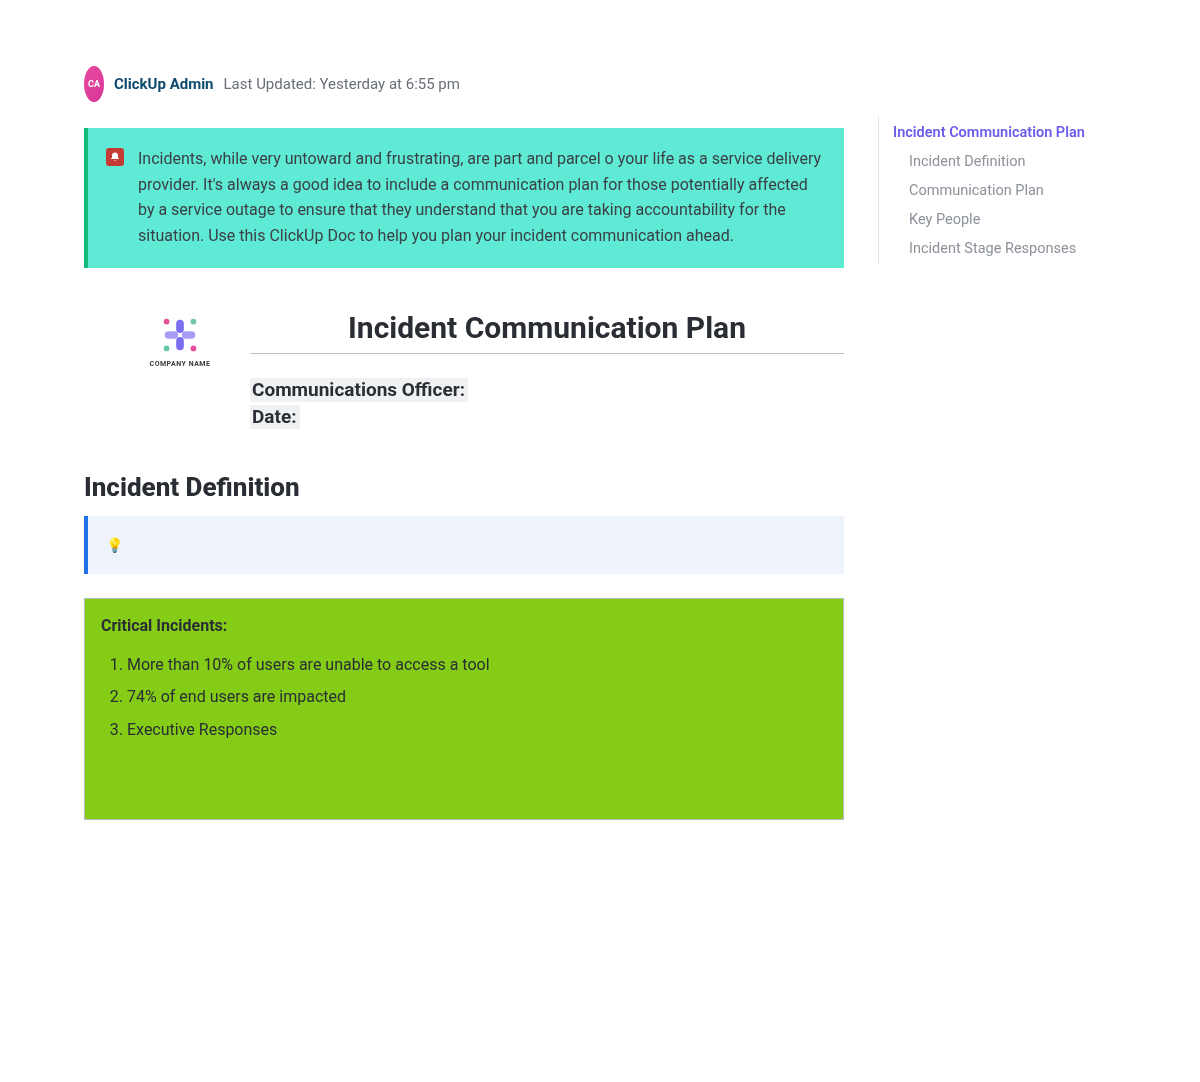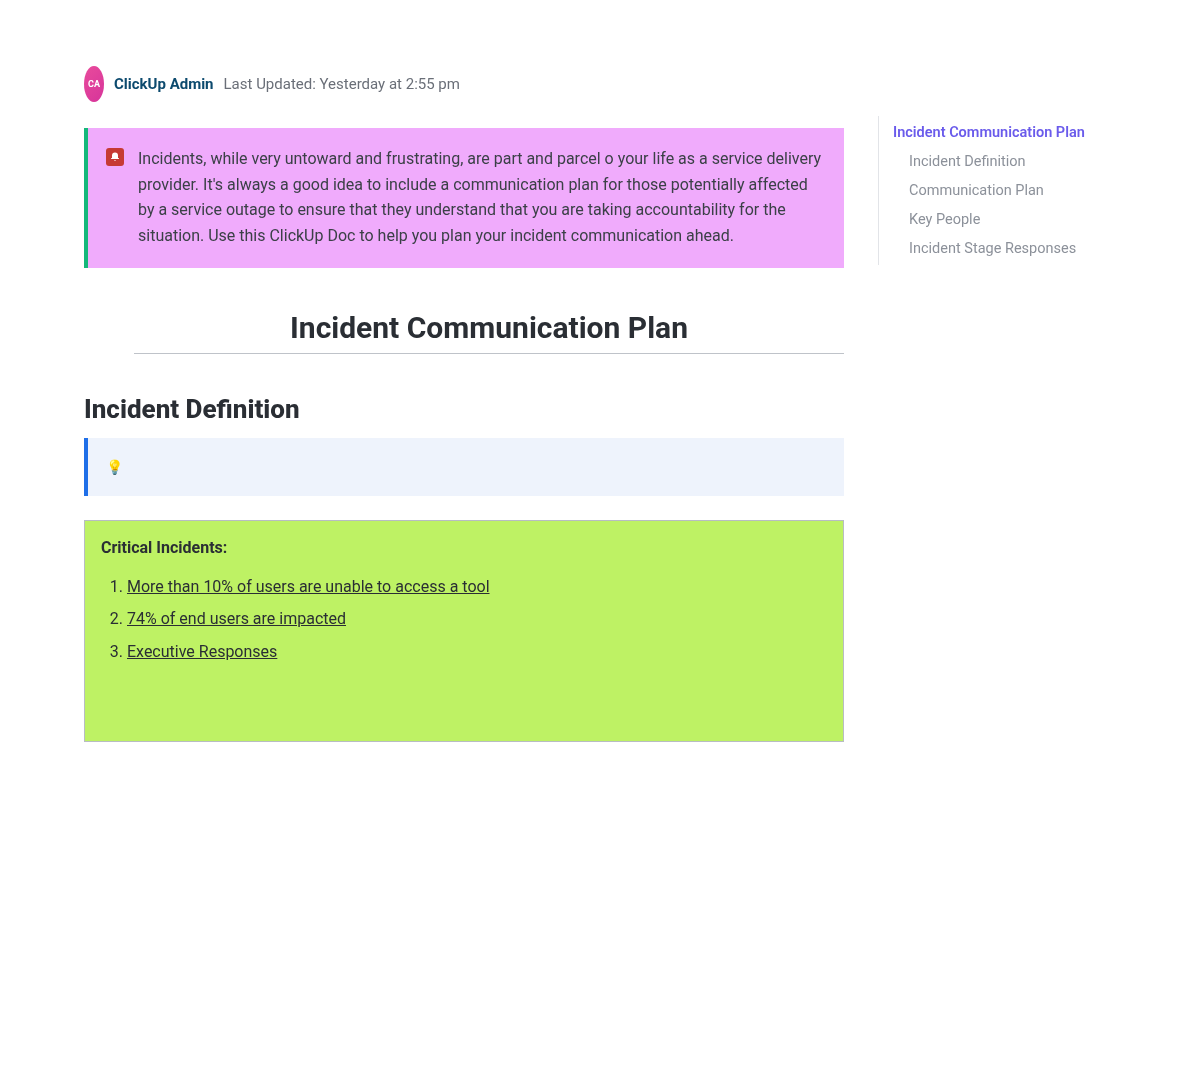--- a/index.html
+++ b/index.html
@@ -26,78 +26,97 @@
     display: flex; align-items: center; justify-content: center;
   }
   .author { font-weight: 700; color: #0c4a6e; }
 
   .callout {
     border-left: 4px solid;
     padding: 18px 20px 20px 18px;
     display: flex; gap: 14px;
     font-size: 16px; line-height: 1.6; color: #3b4047;
   }
-  .callout-green { background: #f0abfc; border-color: #14b87a; }
+  .callout-green { background: #5eead4; border-color: #14b87a; }
   .callout-blue  { background: #eef3fc; border-color: #1f6fe8; }
   .callout-icon { flex: 0 0 18px; height: 18px; margin-top: 2px; display:flex; align-items:center; justify-content:center; font-size:14px; }
   .siren-badge { width:18px; height:18px; background:#c63a34; border-radius:3px; display:flex; align-items:center; justify-content:center; }
 
   .plan-block { margin: 40px 0 40px 50px; display: flex; gap: 24px; align-items: flex-start; }
   .logo { flex: 0 0 92px; display:flex; flex-direction:column; align-items:center; padding-top: 4px; }
   .logo-mark { width: 46px; height: 46px; }
   .logo-text { font-size: 7px; font-weight:700; letter-spacing:0.5px; color:#3a3a3a; margin-top:2px; }
 
   .plan-body { flex: 1; }
   .plan-title { text-align:center; font-size: 30px; font-weight:700; color:#2a2e34; padding: 2px 4px 8px; border-bottom: 1px solid #bfc3c9; }
   .plan-fields { margin-top: 24px; }
   .plan-fields div { font-size: 19px; font-weight:700; background:#f0f1f2; display:inline-block; padding: 0 3px 1px 2px; margin-bottom: 3px; }
 
   h2 { font-size: 26px; font-weight:800; margin: 32px 0 14px 0; }
 
   .box {
-    border: 1px solid #b8bdc3; background:#bef264;
+    border: 1px solid #b8bdc3; background:#84cc16;
     padding: 14px 16px 70px 16px; margin-top: 24px;
     font-size: 16px; line-height: 1.65;
   }
   .box-title { font-weight:700; margin-bottom: 12px; }
-  .box ol { margin: 0 0 0 26px; padding: 0; text-decoration: underline; }
+  .box ol { margin: 0 0 0 26px; padding: 0; }
   .box li { margin-bottom: 6px; }
 
   
   .toc-inner { border-left: 1px solid #e2e4e8; padding: 2px 0 2px 14px; }
   .toc-item { font-size: 14.5px; padding: 6px 0; color:#8c919a; cursor:pointer; }
   .toc-item.active { color:#6a5beb; font-weight:600; }
   .toc-sub { padding-left: 16px; }
 </style>
 </head>
 <body>
 
 <div class="page">
   <div class="main">
 
     <div class="meta-row">
       <span class="avatar">CA</span>
       <span class="author">ClickUp Admin</span>
-      <span>Last Updated: Yesterday at 2:55 pm</span>
+      <span>Last Updated: Yesterday at 6:55 pm</span>
     </div>
 
     <div class="callout callout-green">
       <span class="callout-icon">
         <span class="siren-badge">
           <svg viewBox="0 0 24 24" width="12" height="12">
               <path fill="#fff" d="M12 3a6 6 0 0 0-6 6v5H5a1 1 0 0 0 0 2h14a1 1 0 0 0 0-2h-1V9a6 6 0 0 0-6-6zm-1 15h2v2h-2z"></path>
             </svg>
         </span>
       </span>
       <span>Incidents, while very untoward and frustrating, are part and parcel o your life as a service delivery provider. It's always a good idea to include a communication plan for those potentially affected by a service outage to ensure that they understand that you are taking accountability for the situation. Use this ClickUp Doc to help you plan your incident communication ahead.</span>
     </div>
 
     <div class="plan-block">
+      <div class="logo">
+        <svg class="logo-mark" viewBox="0 0 48 48">
+          <g transform="translate(24 24)">
+            <rect x="-4" y="-16" width="8" height="14" rx="4" fill="#7a6ff0"></rect>
+            <rect x="-4" y="2" width="8" height="14" rx="4" fill="#7a6ff0"></rect>
+            <rect x="-16" y="-4" width="14" height="8" rx="4" fill="#a79df6"></rect>
+            <rect x="2" y="-4" width="14" height="8" rx="4" fill="#a79df6"></rect>
+            <circle cx="-14" cy="-14" r="3" fill="#e84f9a"></circle>
+            <circle cx="14" cy="-14" r="3" fill="#6ac6a5"></circle>
+            <circle cx="-14" cy="14" r="3" fill="#6ac6a5"></circle>
+            <circle cx="14" cy="14" r="3" fill="#e84f9a"></circle>
+          </g>
+        </svg>
+        <div class="logo-text">COMPANY NAME</div>
+      </div>
       <div class="plan-body">
         <div class="plan-title">Incident Communication Plan</div>
+        <div class="plan-fields">
+          <div>Communications Officer:</div><br>
+          <div>Date:</div>
+        </div>
       </div>
     </div>
 
     <h2>Incident Definition</h2>
 
     <div class="callout callout-blue">
       <span class="callout-icon">💡</span>
     </div>
 
     <div class="box">

